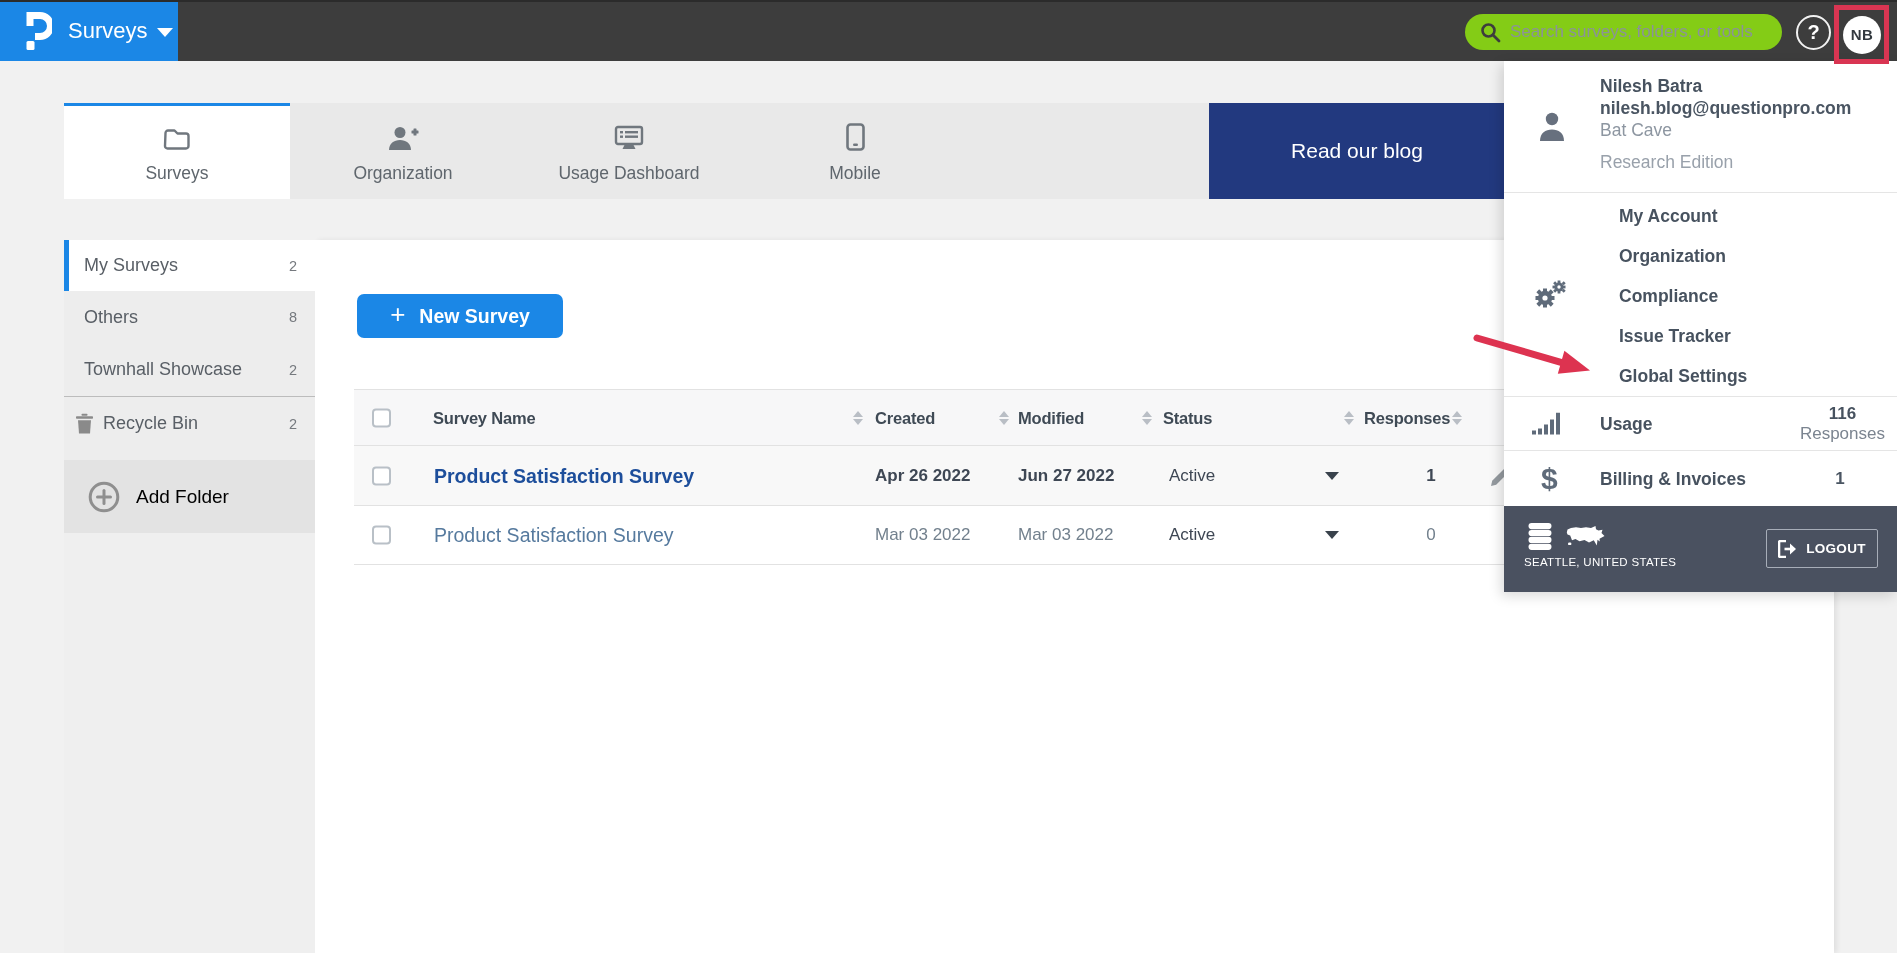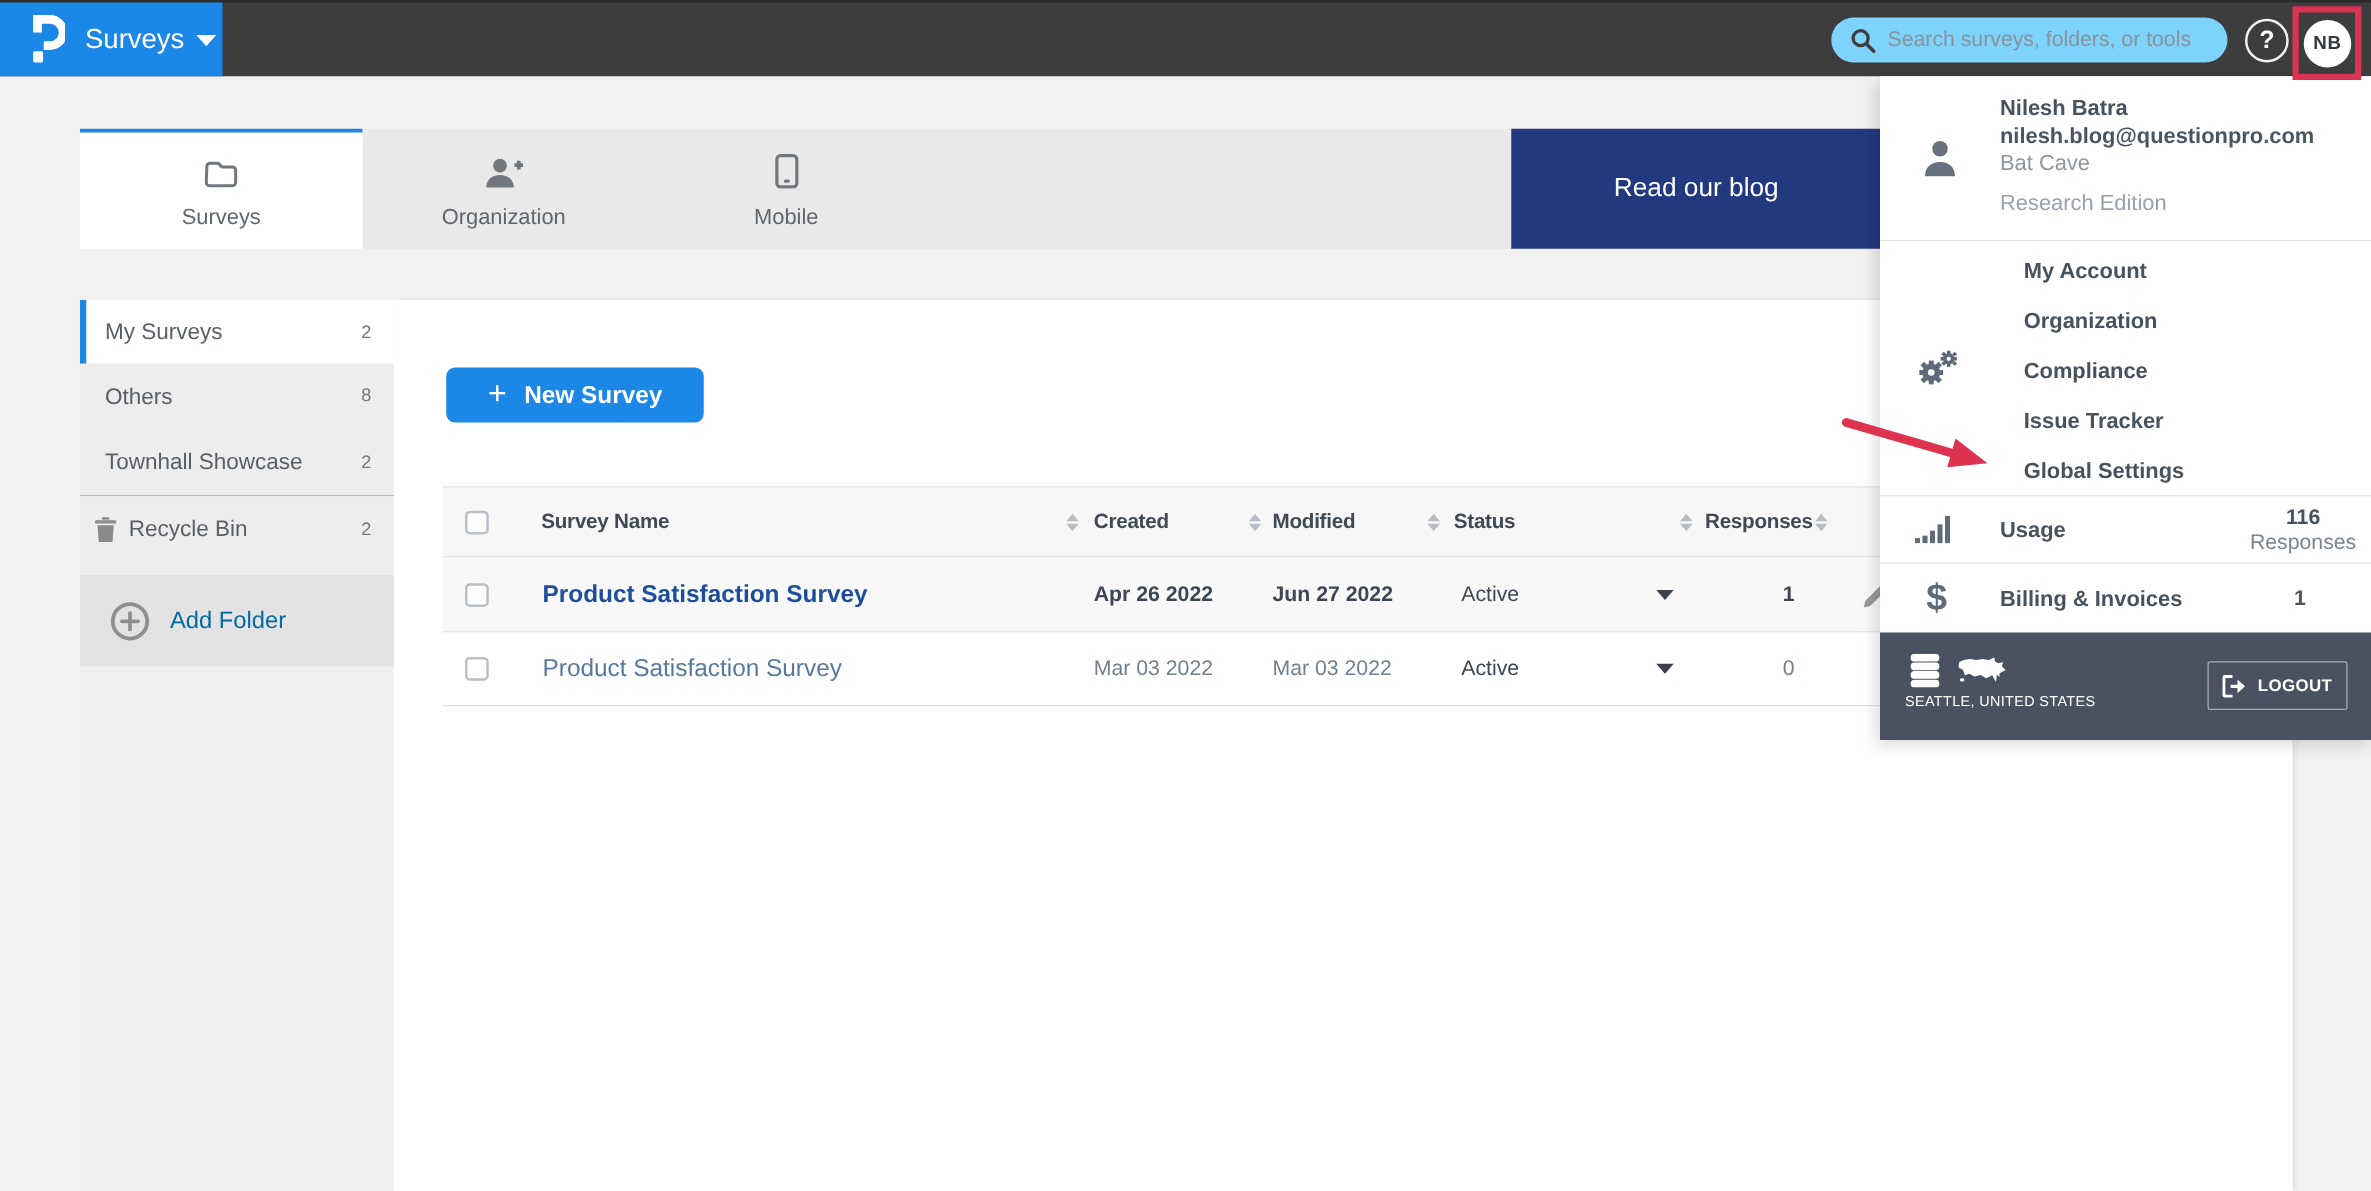--- a/index.html
+++ b/index.html
@@ -6,21 +6,21 @@
   html,body { width:1897px; height:953px; overflow:hidden; }
   body { font-family:"Liberation Sans", sans-serif; background:#f1f1f1; }
   .screen { position:relative; width:1897px; height:953px; background:#f1f1f1; overflow:hidden; }
 
   
   .topbar { position:absolute; left:0; top:0; width:1897px; height:61px; background:#3d3d3d; border-top:2px solid #2b2b2b; z-index:20; }
   .logo-box { position:absolute; left:0; top:0; width:178px; height:59px; background:#1b87e6; display:flex; align-items:center; cursor:pointer; }
   .logo-mark { position:absolute; left:26px; top:8px; }
   .logo-label { position:absolute; left:68px; top:0; height:59px; line-height:57px; color:#ffffff; font-size:22px; font-weight:400; }
   .logo-caret { position:absolute; left:157px; top:26px; width:0; height:0; border-left:8px solid transparent; border-right:8px solid transparent; border-top:9px solid #ffffff; }
-  .search-pill { position:absolute; left:1465px; top:12px; width:317px; height:36px; background:#7dd3fc; border-radius:18px; display:flex; align-items:center; }
+  .search-pill { position:absolute; left:1465px; top:12px; width:317px; height:36px; background:#84cc16; border-radius:18px; display:flex; align-items:center; }
   .search-pill svg { margin-left:15px; flex:none; }
   .search-pill input { border:none; outline:none; background:transparent; font-family:"Liberation Sans",sans-serif; font-size:17px; color:#444; width:250px; margin-left:9px; }
   .search-pill input::placeholder { color:#8b9299; opacity:1; }
   .help-btn { position:absolute; left:1796px; top:13px; width:35px; height:35px; border:2px solid #f2f2f2; border-radius:50%; color:#ffffff; font-size:20px; font-weight:700; text-align:center; line-height:31px; cursor:pointer; }
   .avatar { position:absolute; left:1843px; top:14px; width:38px; height:38px; background:#ffffff; border-radius:50%; color:#33393f; font-size:15px; font-weight:700; text-align:center; line-height:38px; letter-spacing:.5px; cursor:pointer; }
 
   
   .tabstrip { position:absolute; left:64px; top:103px; width:1145px; height:96px; background:#e9e9e9; display:flex; z-index:5; }
   .tab { width:226px; height:96px; display:flex; flex-direction:column; align-items:center; justify-content:flex-end; padding-bottom:15px; cursor:pointer; border-top:3px solid transparent; }
   .tab .tab-label { font-size:17.5px; color:#5f666d; margin-top:12px; }
@@ -33,21 +33,21 @@
   .side-item { position:relative; width:251px; display:flex; align-items:center; background:#ededed; cursor:pointer; }
   .side-item .side-label { position:absolute; left:20px; font-size:18px; color:#595f66; white-space:nowrap; }
   .side-item .side-count { position:absolute; right:18px; font-size:14.5px; color:#75797e; }
   .side-item.active { background:#ffffff; border-left:5px solid #1b87e6; }
   .side-item.active .side-label { left:15px; }
   .side-divider { width:251px; height:1px; background:#bcbcbc; }
   .side-item .side-icon { position:absolute; left:11px; }
   .side-item.with-icon .side-label { left:39px; }
   .add-folder { position:absolute; left:0; top:220px; width:251px; height:73px; background:#e3e3e3; display:flex; align-items:center; cursor:pointer; }
   .add-folder svg { margin-left:24px; }
-  .add-folder .af-label { margin-left:16px; font-size:19px; color:#0369a1; }
+  .add-folder .af-label { margin-left:16px; font-size:19px; color:#000000; }
 
   
   .main-panel { position:absolute; left:315px; top:240px; width:1519px; height:713px; background:#ffffff; box-shadow:3px 0 5px rgba(0,0,0,.07); z-index:3; }
   .new-survey { position:absolute; left:42px; top:54px; width:206px; height:44px; background:#1b87e6; border:none; border-radius:7px; color:#ffffff; font-family:"Liberation Sans",sans-serif; display:flex; align-items:center; justify-content:center; cursor:pointer; }
   .new-survey .plus { font-size:26px; font-weight:400; margin-right:14px; margin-top:-3px; }
   .new-survey .ns-label { font-size:19.5px; font-weight:700; }
 
   .table { position:absolute; left:39px; top:149px; width:1457px; }
   .t-row { position:relative; width:1457px; border-bottom:1px solid #e2e2e2; }
   .t-row.header { height:57px; background:#f7f7f8; border-top:1px solid #e2e2e2; }
@@ -130,20 +130,31 @@
       <span class="tab-label">Surveys</span>
     </div>
     <div class="tab">
       <svg width="32" height="26" viewBox="0 0 32 26">
         <circle cx="13" cy="7.5" r="5.5" fill="#70777e"></circle>
         <path d="M2 25 c0-6.5 5-10 11-10 s11 3.5 11 10 z" fill="#70777e"></path>
         <rect x="24.5" y="5.5" width="7" height="3" rx="0.5" fill="#70777e"></rect>
         <rect x="26.5" y="3.5" width="3" height="7" rx="0.5" fill="#70777e"></rect>
       </svg>
       <span class="tab-label">Organization</span>
+    </div>
+    <div class="tab">
+      <svg width="30" height="26" viewBox="0 0 30 26">
+        <rect x="2" y="2" width="26" height="17" rx="2" fill="none" stroke="#70777e" stroke-width="2.4"></rect>
+        <rect x="6" y="6" width="3" height="2.4" fill="#70777e"></rect>
+        <rect x="11" y="6" width="13" height="2.4" fill="#70777e"></rect>
+        <rect x="6" y="10.5" width="3" height="2.4" fill="#70777e"></rect>
+        <rect x="11" y="10.5" width="13" height="2.4" fill="#70777e"></rect>
+        <path d="M11 19 l-2.5 5 h13 l-2.5-5 z" fill="#70777e"></path>
+      </svg>
+      <span class="tab-label">Usage Dashboard</span>
     </div>
     <div class="tab">
       <svg width="19" height="28" viewBox="0 0 19 28">
         <rect x="1.5" y="1.5" width="16" height="25" rx="3" fill="none" stroke="#70777e" stroke-width="2.6"></rect>
         <rect x="7" y="20.5" width="5" height="2.6" rx="1.3" fill="#70777e"></rect>
       </svg>
       <span class="tab-label">Mobile</span>
     </div>
   </div>
   <div class="blog-btn">

